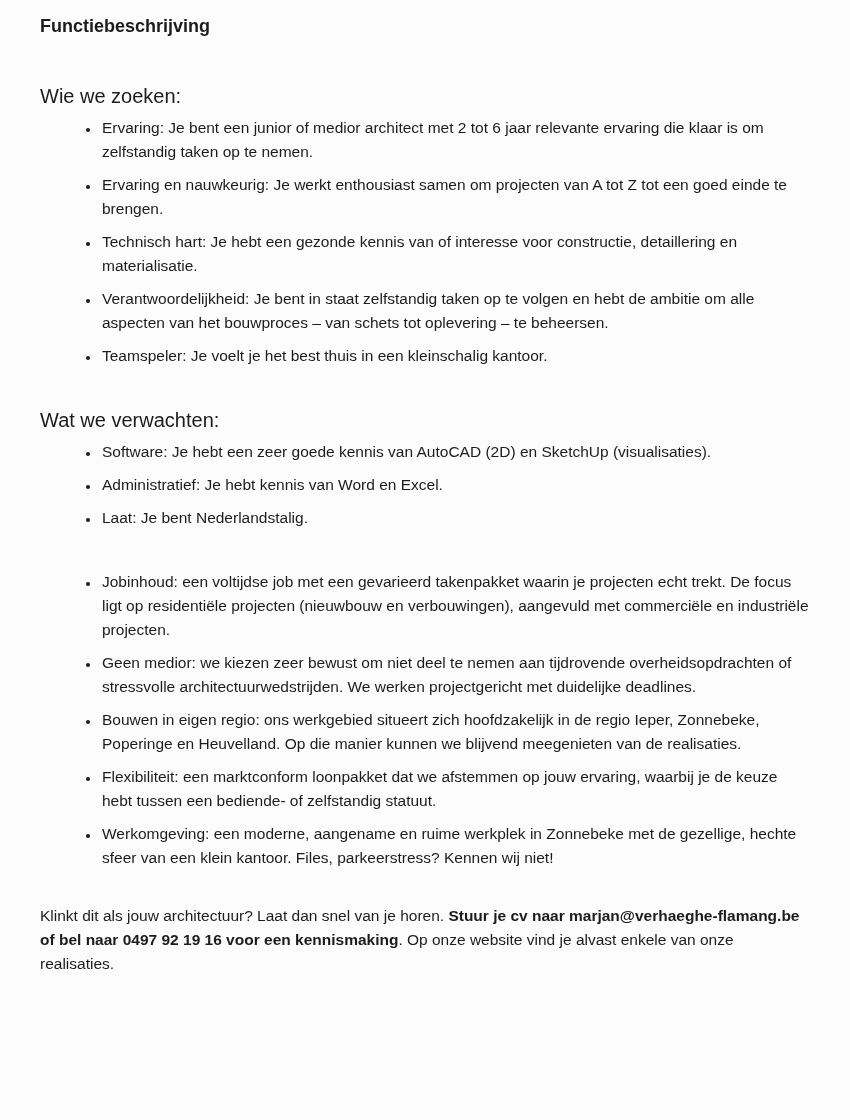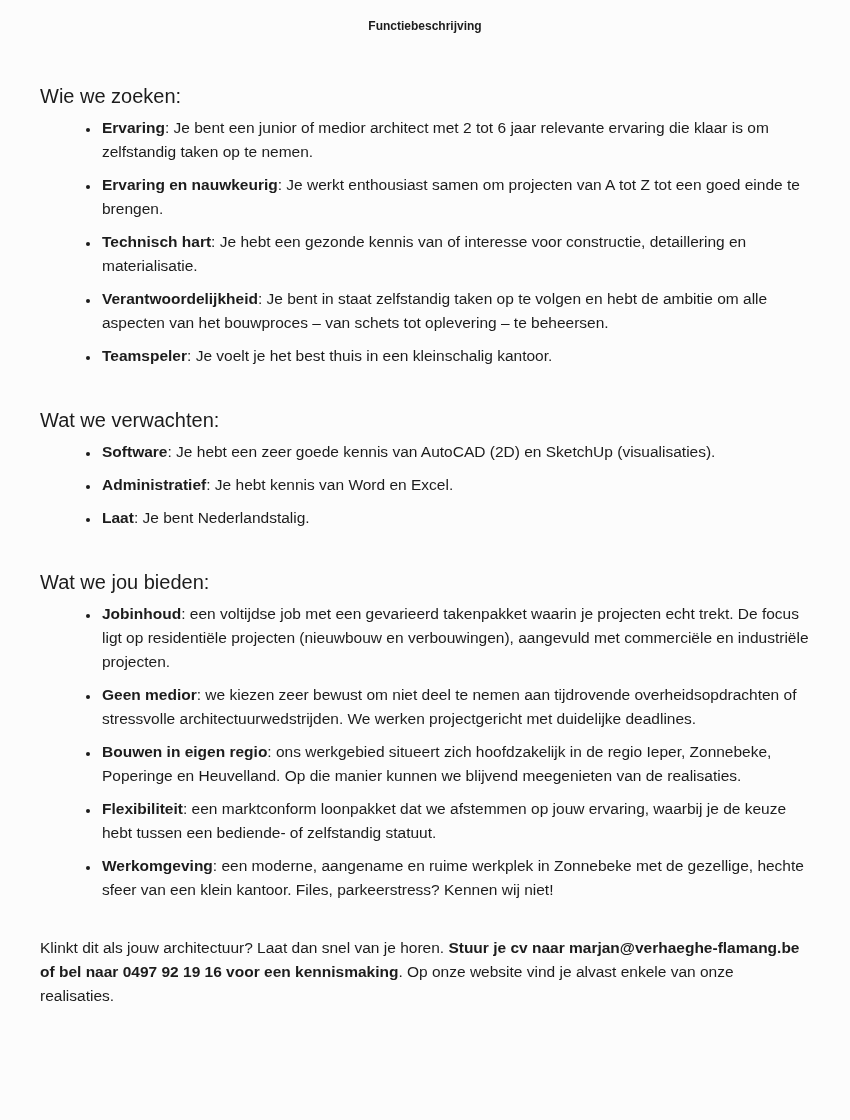--- a/index.html
+++ b/index.html
@@ -14,24 +14,23 @@
     color: #1c1c1c;
     font-family: "Liberation Sans", "DejaVu Sans", sans-serif;
     font-size: 15.5px;
     line-height: 24px;
     -webkit-font-smoothing: antialiased;
   }
   .page {
     padding: 14px 40px 0 40px;
   }
   .doc-title {
-    font-size: 12px;
+    font-size: 18px;
     font-weight: 700;
     margin: 0 0 7px 0;
-    text-align: center;
   }
   .intro {
     margin: 0;
   }
   .section {
     margin-top: 40px;
   }
   .section-heading {
     font-size: 20px;
     font-weight: 400;
@@ -43,21 +42,21 @@
   }
   ul.bullets li {
     margin: 0 0 9px 0;
     padding-left: 2px;
     list-style-type: disc;
   }
   ul.bullets li::marker {
     font-size: 12px;
   }
   .term {
-    font-weight: 700;
+    font-weight: 400;
   }
   .closing {
     margin: 34px 0 0 0;
   }
   .b {
     font-weight: 700;
   }
 </style>
 </head>
 <body>
@@ -81,21 +80,20 @@
   <div class="section">
     <h2 class="section-heading">Wat we verwachten:</h2>
     <ul class="bullets">
       <li><span class="term">Software</span><span>: Je hebt een zeer goede kennis van AutoCAD (2D) en SketchUp (visualisaties).</span></li>
       <li><span class="term">Administratief</span><span>: Je hebt kennis van Word en Excel.</span></li>
       <li><span class="term">Laat</span><span>: Je bent Nederlandstalig.</span></li>
     </ul>
   </div>
 
   <div class="section">
-    <h2 class="section-heading">Wat we jou bieden:</h2>
     <ul class="bullets">
       <li><span class="term">Jobinhoud</span><span>: een voltijdse job met een gevarieerd takenpakket waarin je projecten echt trekt. De focus ligt op residentiële projecten (nieuwbouw en verbouwingen), aangevuld met commerciële en industriële projecten.</span></li>
       <li><span class="term">Geen medior</span><span>: we kiezen zeer bewust om niet deel te nemen aan tijdrovende overheidsopdrachten of stressvolle architectuurwedstrijden. We werken projectgericht met duidelijke deadlines.</span></li>
       <li><span class="term">Bouwen in eigen regio</span><span>: ons werkgebied situeert zich hoofdzakelijk in de regio Ieper, Zonnebeke, Poperinge en Heuvelland. Op die manier kunnen we blijvend meegenieten van de realisaties.</span></li>
       <li><span class="term">Flexibiliteit</span><span>: een marktconform loonpakket dat we afstemmen op jouw ervaring, waarbij je de keuze hebt tussen een bediende- of zelfstandig statuut.</span></li>
       <li><span class="term">Werkomgeving</span><span>: een moderne, aangename en ruime werkplek in Zonnebeke met de gezellige, hechte sfeer van een klein kantoor. Files, parkeerstress? Kennen wij niet!</span></li>
     </ul>
   </div>
 
   <p class="closing"><span>Klinkt dit als jouw architectuur? Laat dan snel van je horen. </span><span class="b">Stuur je cv naar marjan@verhaeghe-flamang.be of bel naar 0497 92 19 16 voor een kennismaking</span><span>. Op onze website vind je alvast enkele van onze realisaties.</span></p>

